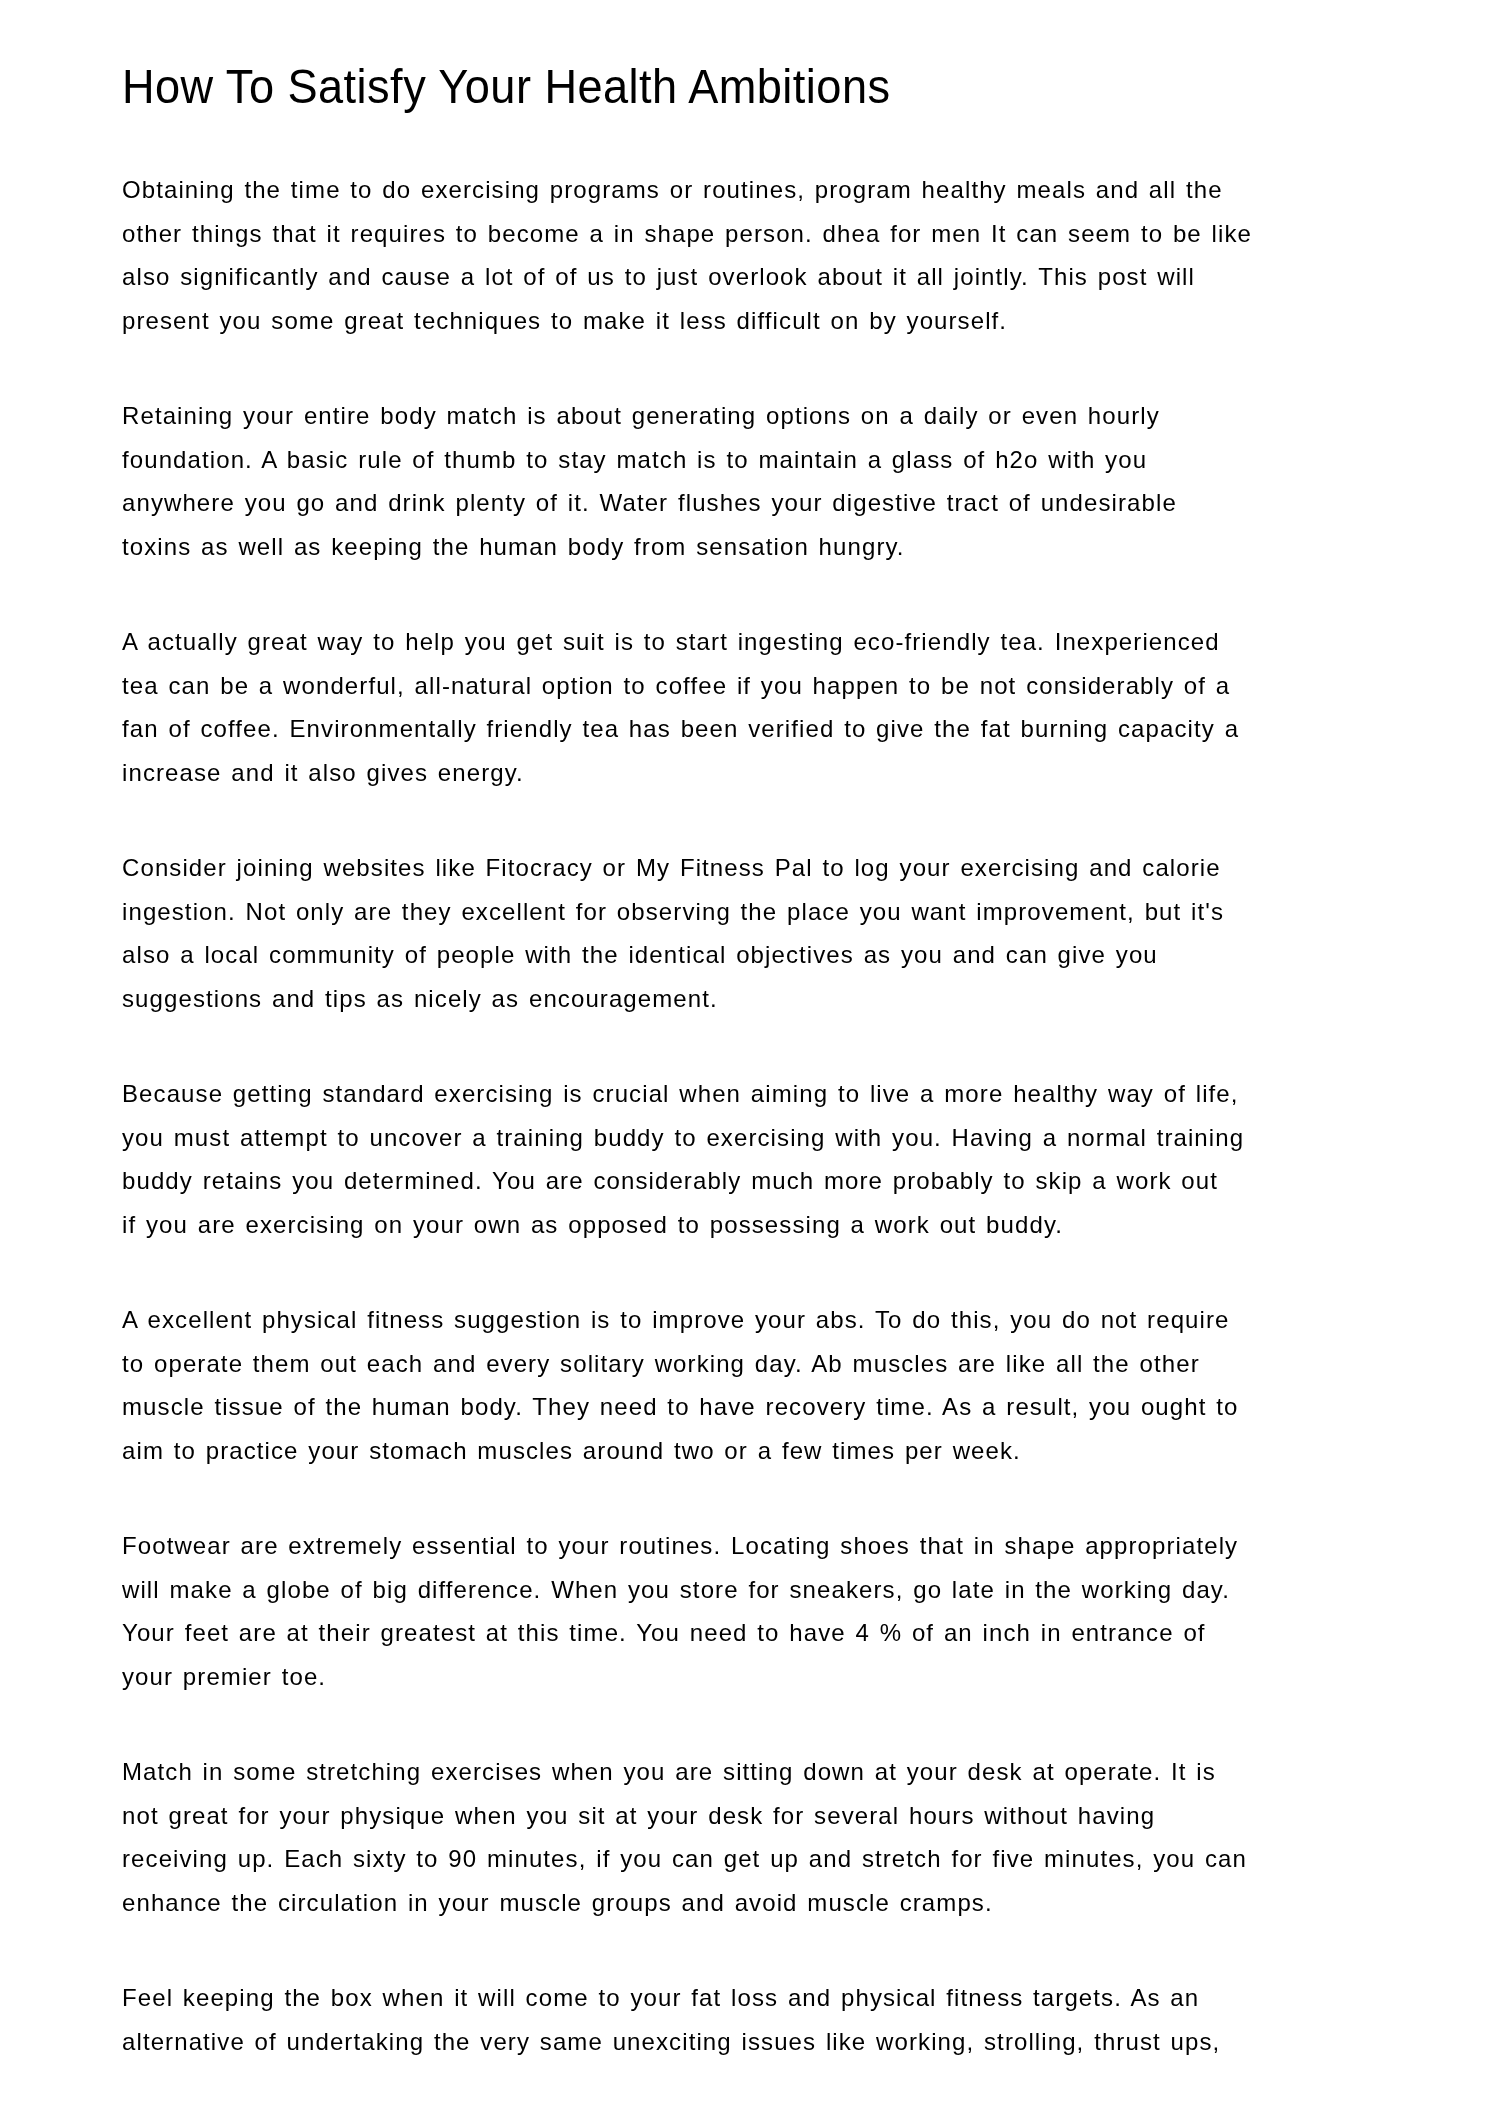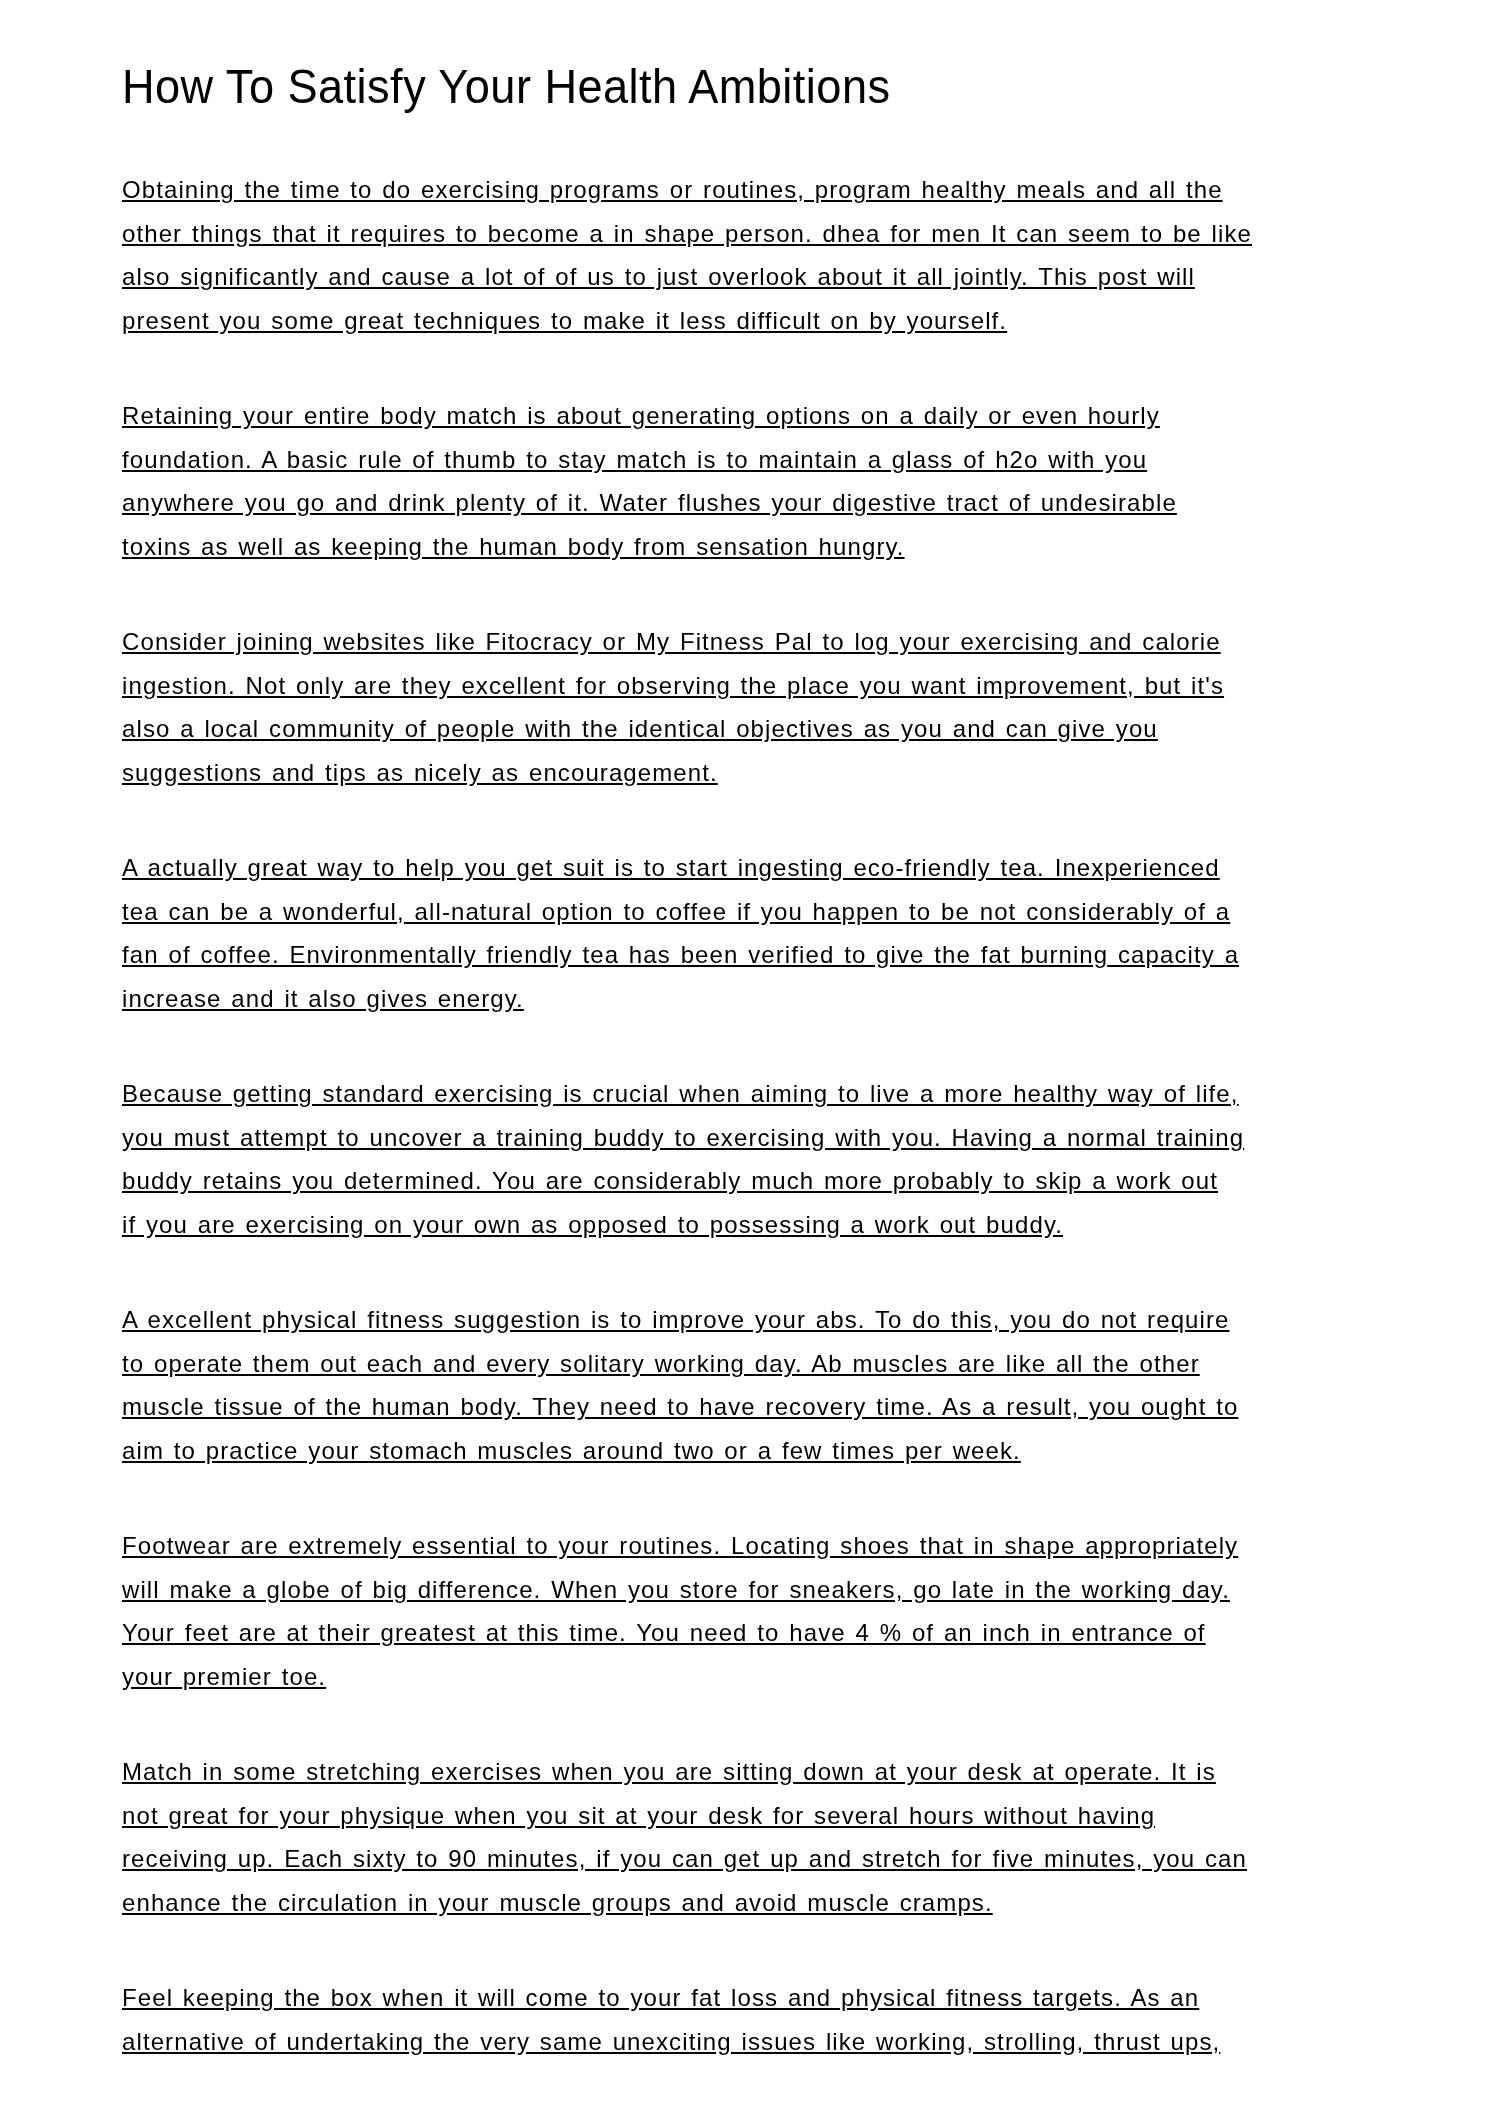--- a/index.html
+++ b/index.html
@@ -32,45 +32,44 @@
     transform-origin: 0 0;
   }
   .para {
     font-size: 24px;
     line-height: 43.5px;
     font-weight: 400;
     letter-spacing: 1.1px;
     word-spacing: 2px;
     margin: 0 0 52px 0;
     white-space: pre-line; 
-    text-decoration: underline;
   }
 </style>
 </head>
 <body>
 
 <div class="page">
   <h1 class="title">How To Satisfy Your Health Ambitions</h1>
   <div>
       <p class="para">Obtaining the time to do exercising programs or routines, program healthy meals and all the
 other things that it requires to become a in shape person. dhea for men It can seem to be like
 also significantly and cause a lot of of us to just overlook about it all jointly. This post will
 present you some great techniques to make it less difficult on by yourself.</p>
       <p class="para">Retaining your entire body match is about generating options on a daily or even hourly
 foundation. A basic rule of thumb to stay match is to maintain a glass of h2o with you
 anywhere you go and drink plenty of it. Water flushes your digestive tract of undesirable
 toxins as well as keeping the human body from sensation hungry.</p>
+      <p class="para">A actually great way to help you get suit is to start ingesting eco-friendly tea. Inexperienced
+tea can be a wonderful, all-natural option to coffee if you happen to be not considerably of a
+fan of coffee. Environmentally friendly tea has been verified to give the fat burning capacity a
+increase and it also gives energy.</p>
       <p class="para">Consider joining websites like Fitocracy or My Fitness Pal to log your exercising and calorie
 ingestion. Not only are they excellent for observing the place you want improvement, but it's
 also a local community of people with the identical objectives as you and can give you
 suggestions and tips as nicely as encouragement.</p>
-      <p class="para">A actually great way to help you get suit is to start ingesting eco-friendly tea. Inexperienced
-tea can be a wonderful, all-natural option to coffee if you happen to be not considerably of a
-fan of coffee. Environmentally friendly tea has been verified to give the fat burning capacity a
-increase and it also gives energy.</p>
       <p class="para">Because getting standard exercising is crucial when aiming to live a more healthy way of life,
 you must attempt to uncover a training buddy to exercising with you. Having a normal training
 buddy retains you determined. You are considerably much more probably to skip a work out
 if you are exercising on your own as opposed to possessing a work out buddy.</p>
       <p class="para">A excellent physical fitness suggestion is to improve your abs. To do this, you do not require
 to operate them out each and every solitary working day. Ab muscles are like all the other
 muscle tissue of the human body. They need to have recovery time. As a result, you ought to
 aim to practice your stomach muscles around two or a few times per week.</p>
       <p class="para">Footwear are extremely essential to your routines. Locating shoes that in shape appropriately
 will make a globe of big difference. When you store for sneakers, go late in the working day.

